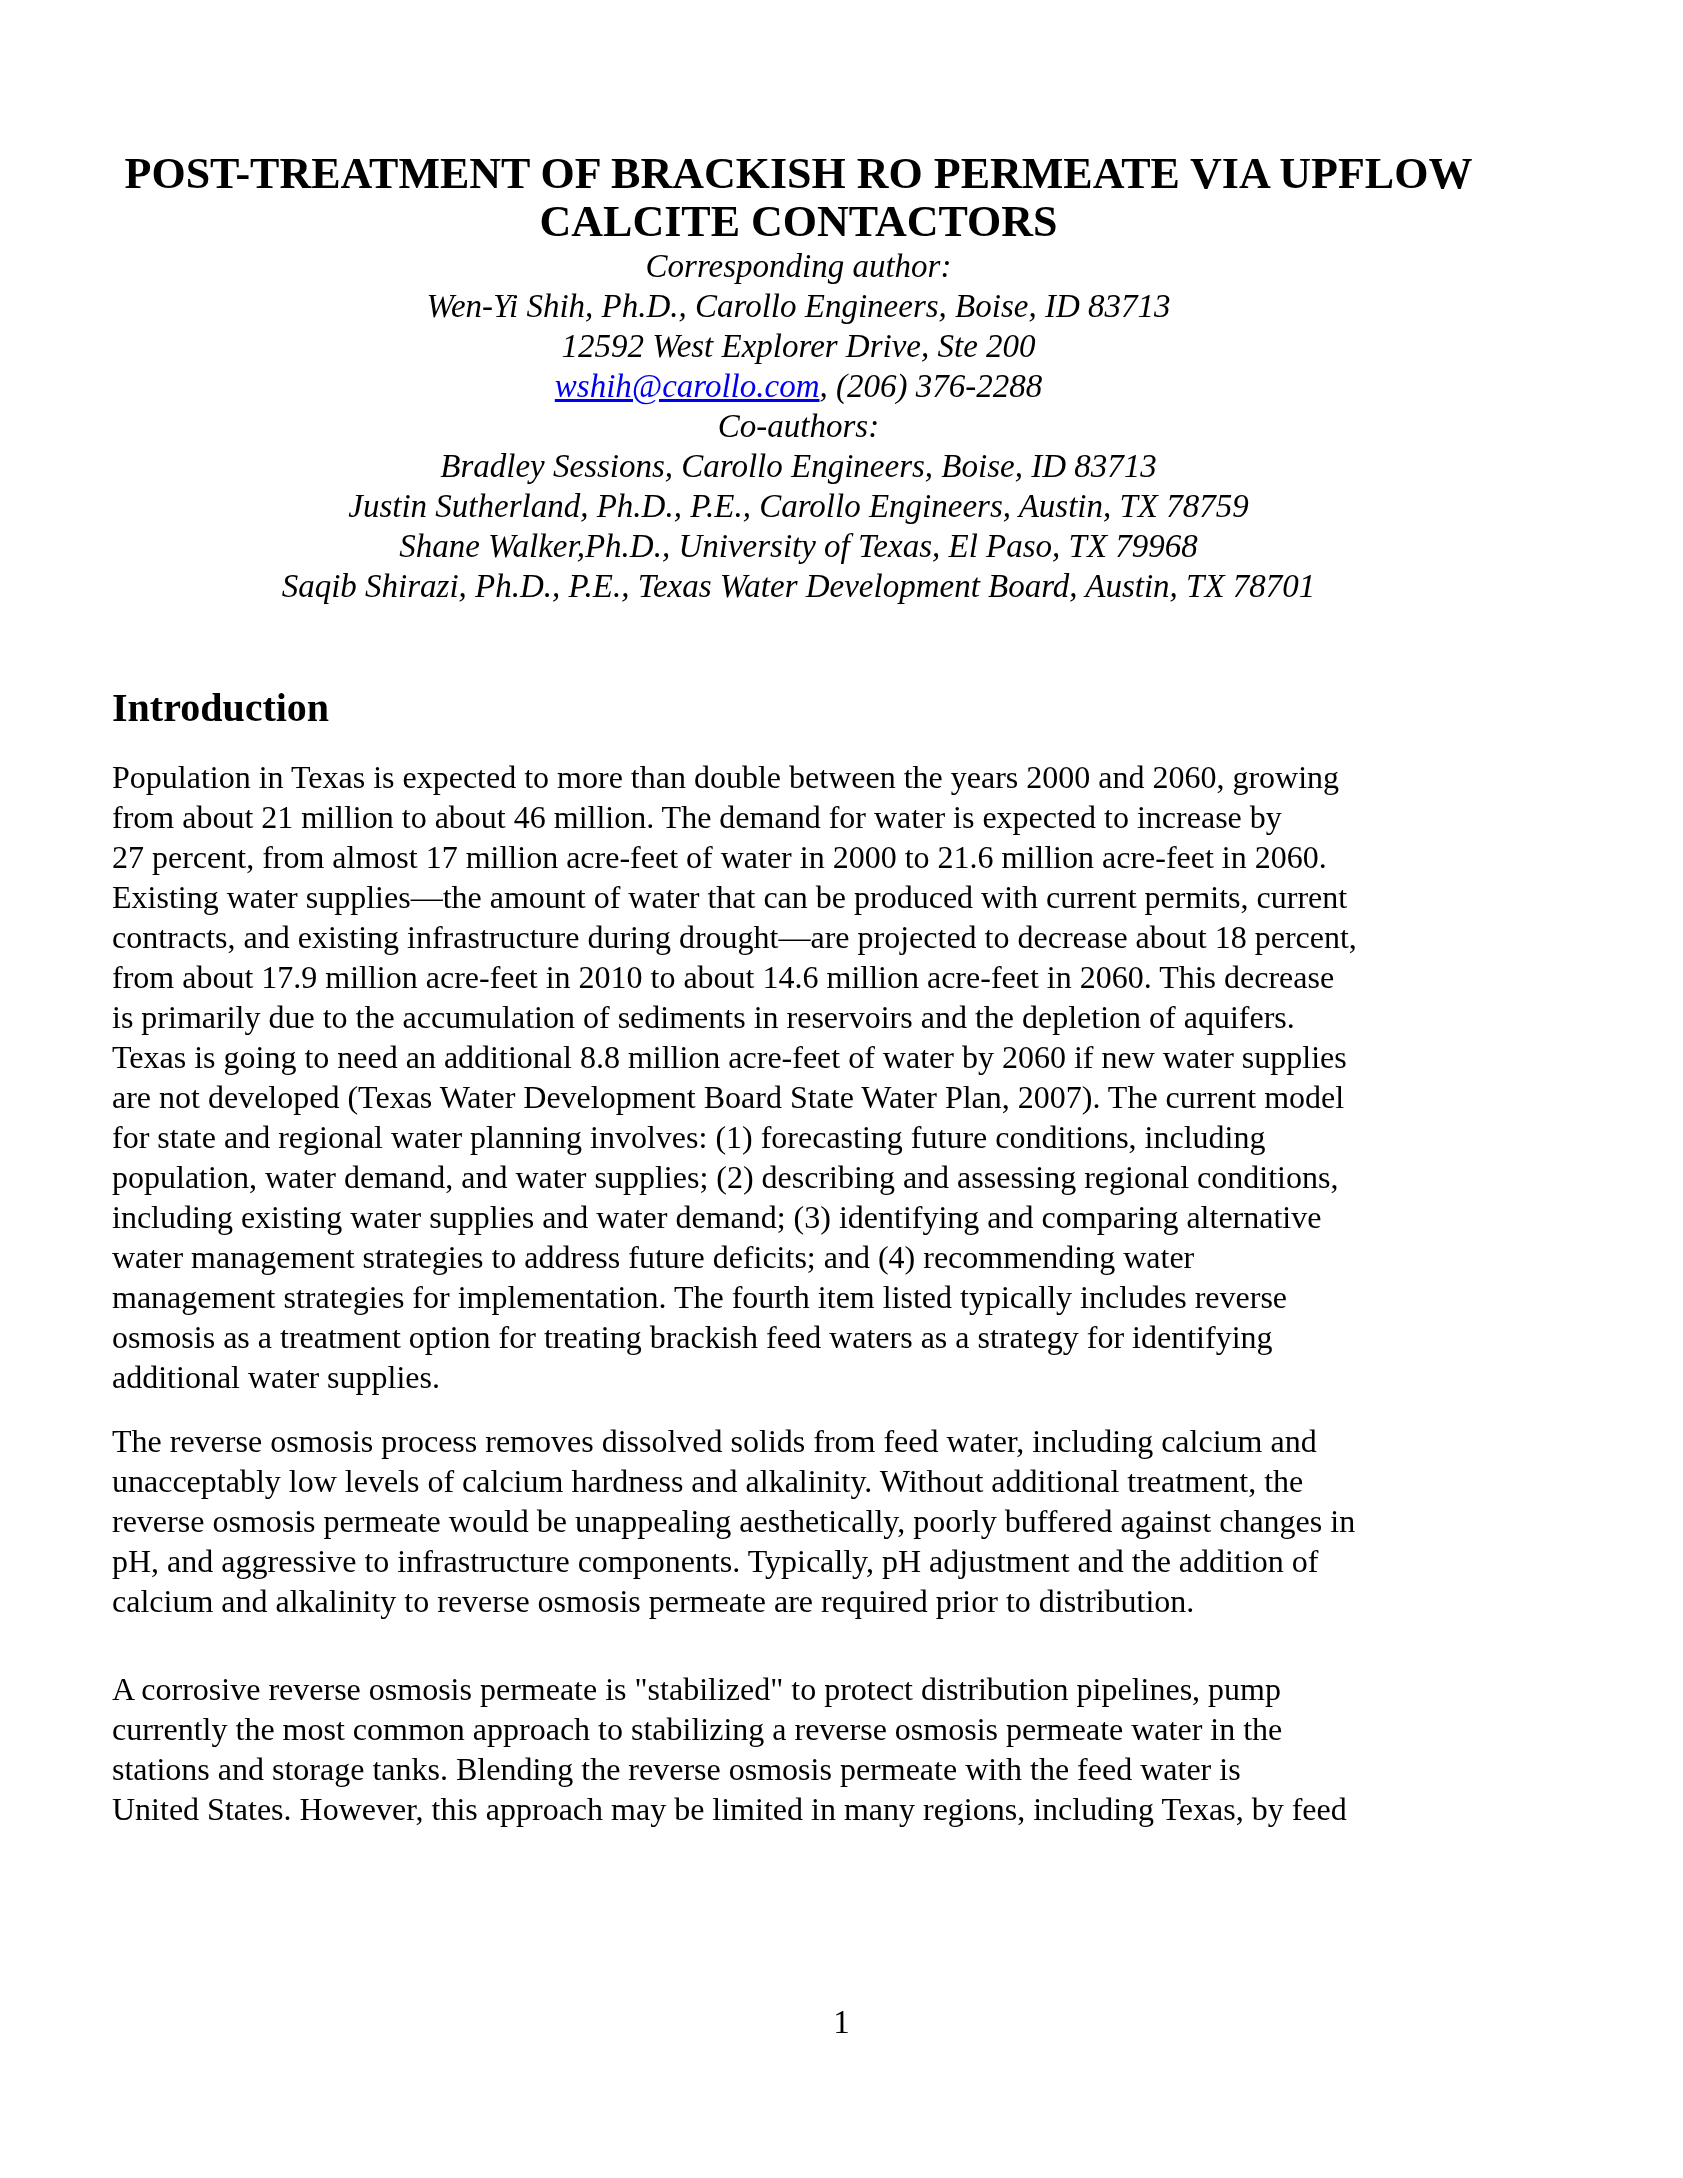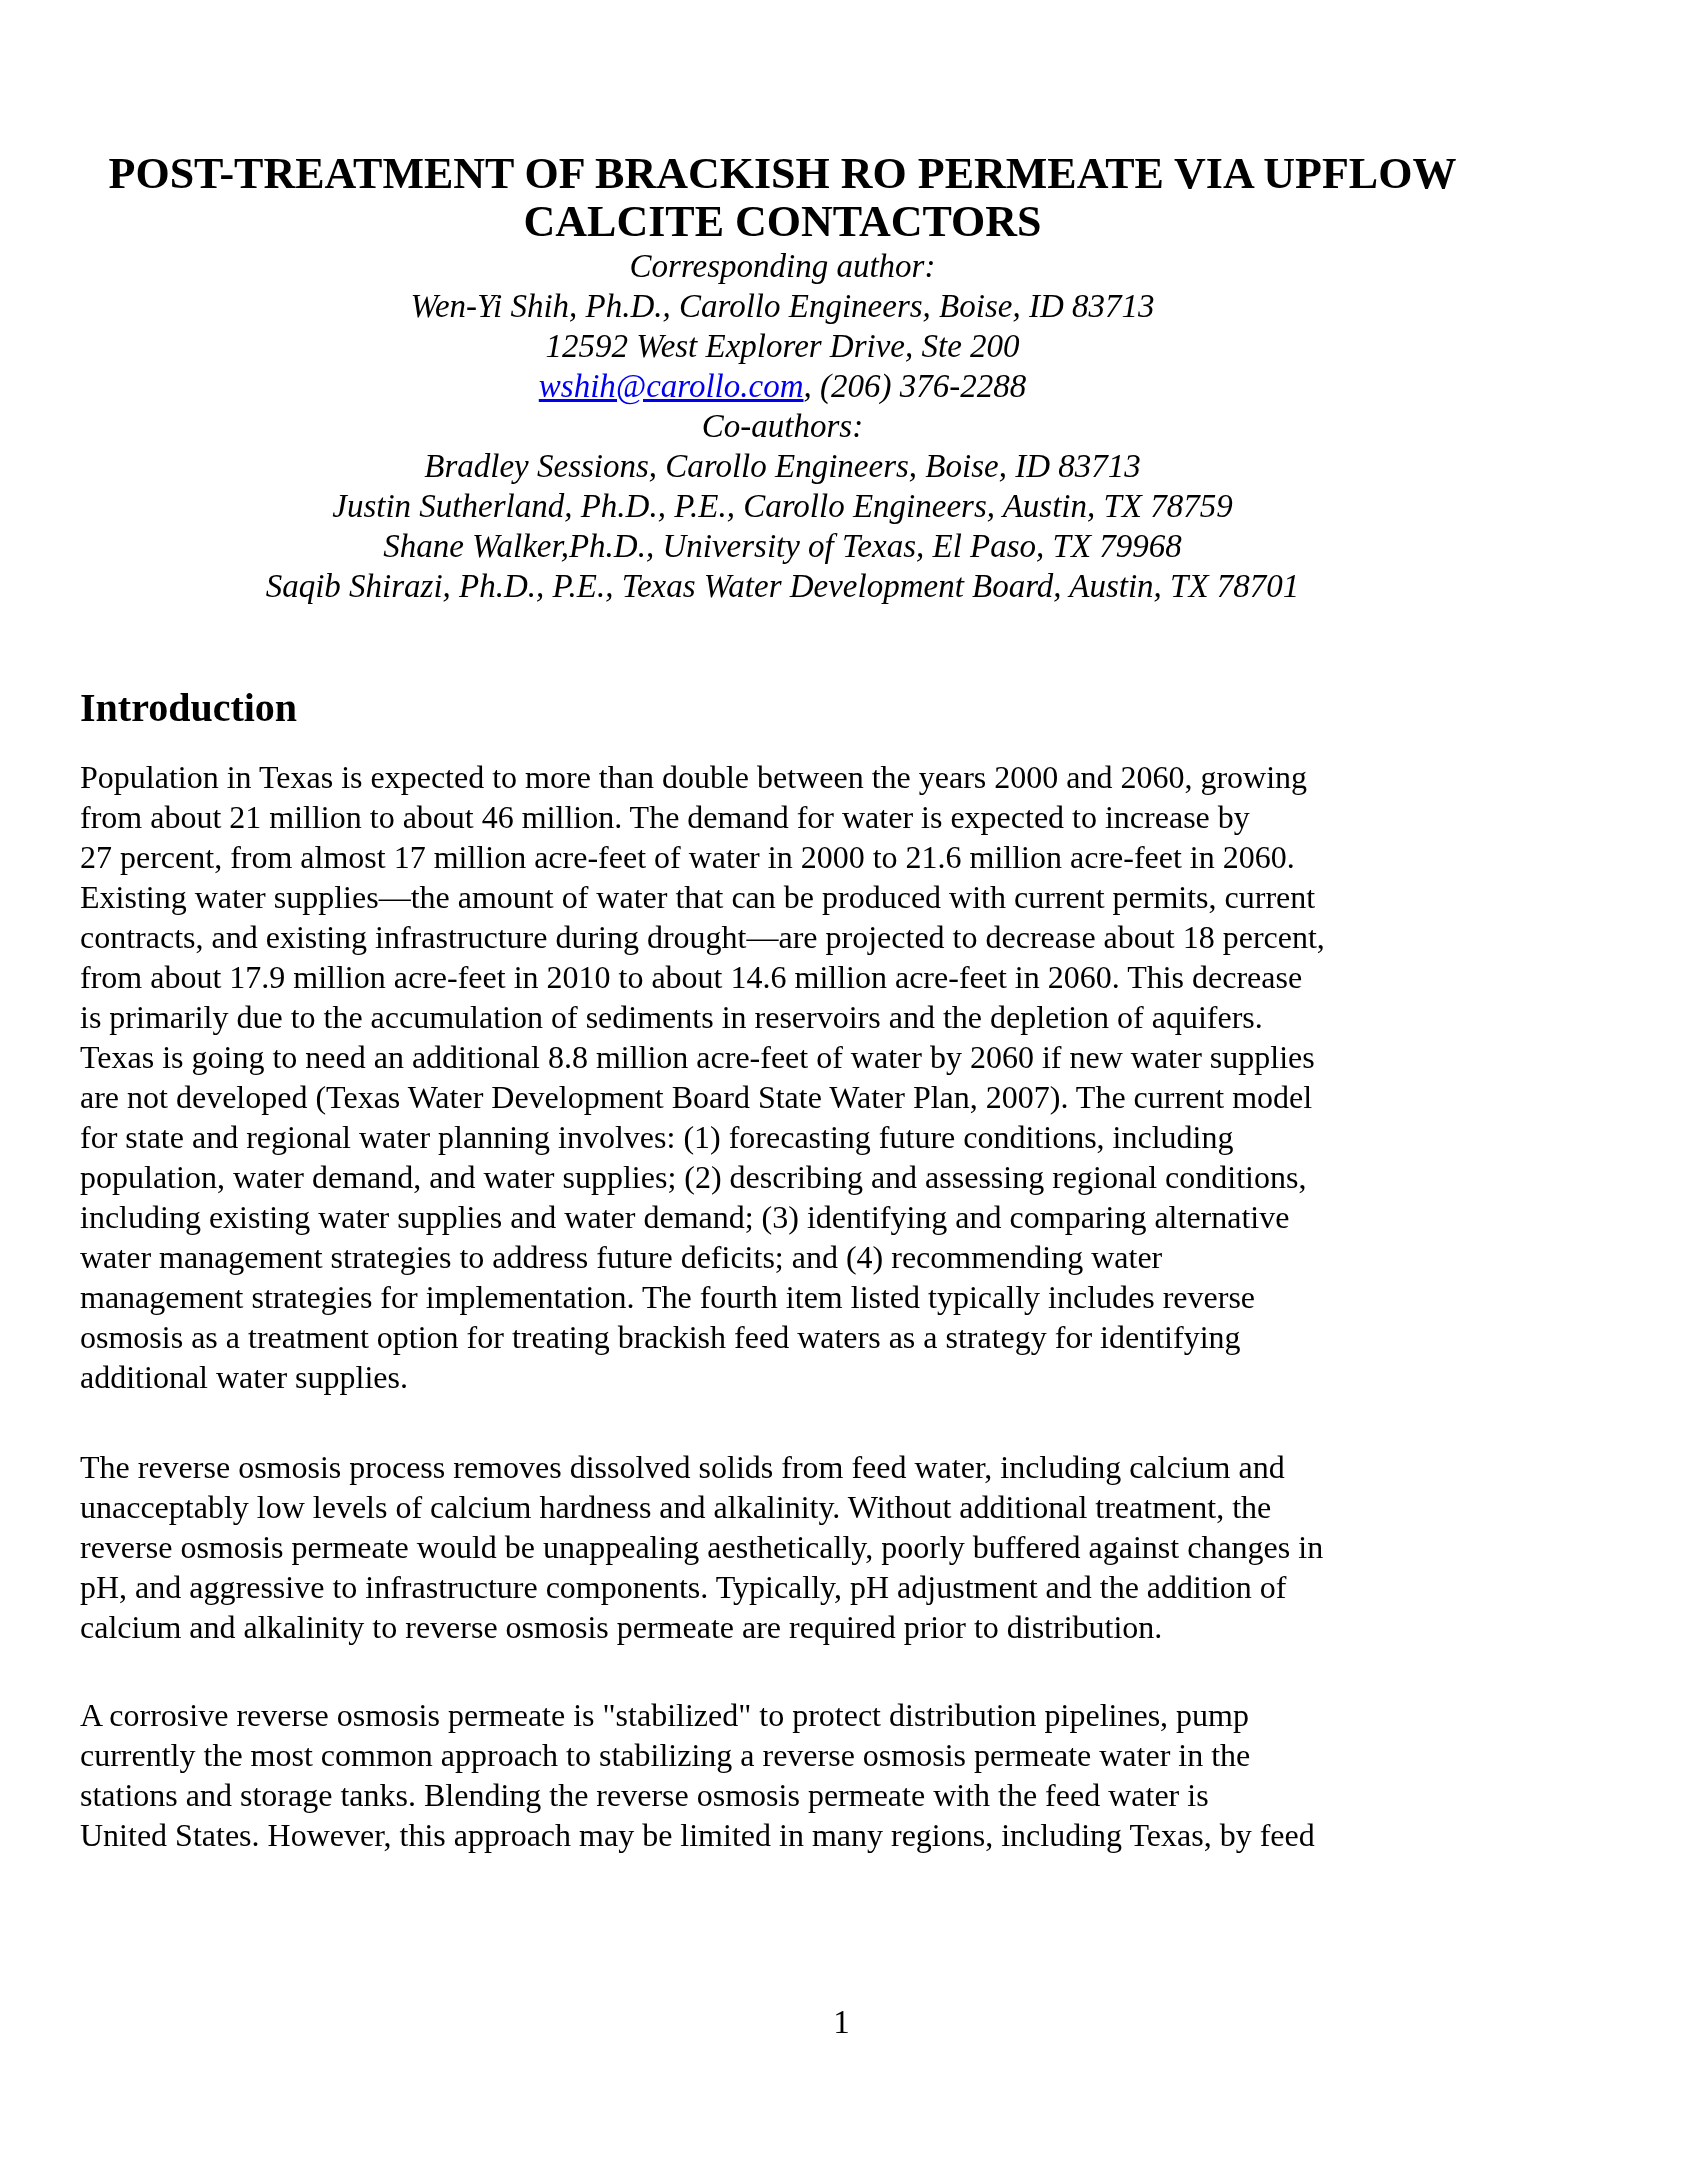--- a/index.html
+++ b/index.html
@@ -4,21 +4,21 @@
 <style>
   html, body { margin: 0; padding: 0; background: #ffffff; }
   .page {
     position: relative;
     width: 1683px;
     height: 2178px;
     background: #ffffff;
     color: #000000;
     font-family: "Liberation Serif", serif;
     box-sizing: border-box;
-    padding: 150px 198px 0 80px;
+    padding: 150px 198px 0 112px;
     overflow: hidden;
   }
   .title {
     text-align: center;
     font-weight: bold;
     font-size: 44px;
     line-height: 48px;
   }
   .authors {
     text-align: center;
@@ -38,21 +38,21 @@
     font-size: 40px;
     line-height: 50px;
   }
   .para {
     font-size: 32px;
     line-height: 40px;
     text-align: left;
   }
   .para .line { white-space: nowrap; }
   #para-1 { margin-top: 24px; }
-  #para-2 { margin-top: 50px; }
+  #para-2 { margin-top: 24px; }
   #para-3 { margin-top: 48px; }
   .page-number {
     position: absolute;
     left: 0;
     top: 2002px;
     width: 100%;
     text-align: center;
     font-size: 33px;
     line-height: 40px;
   }

